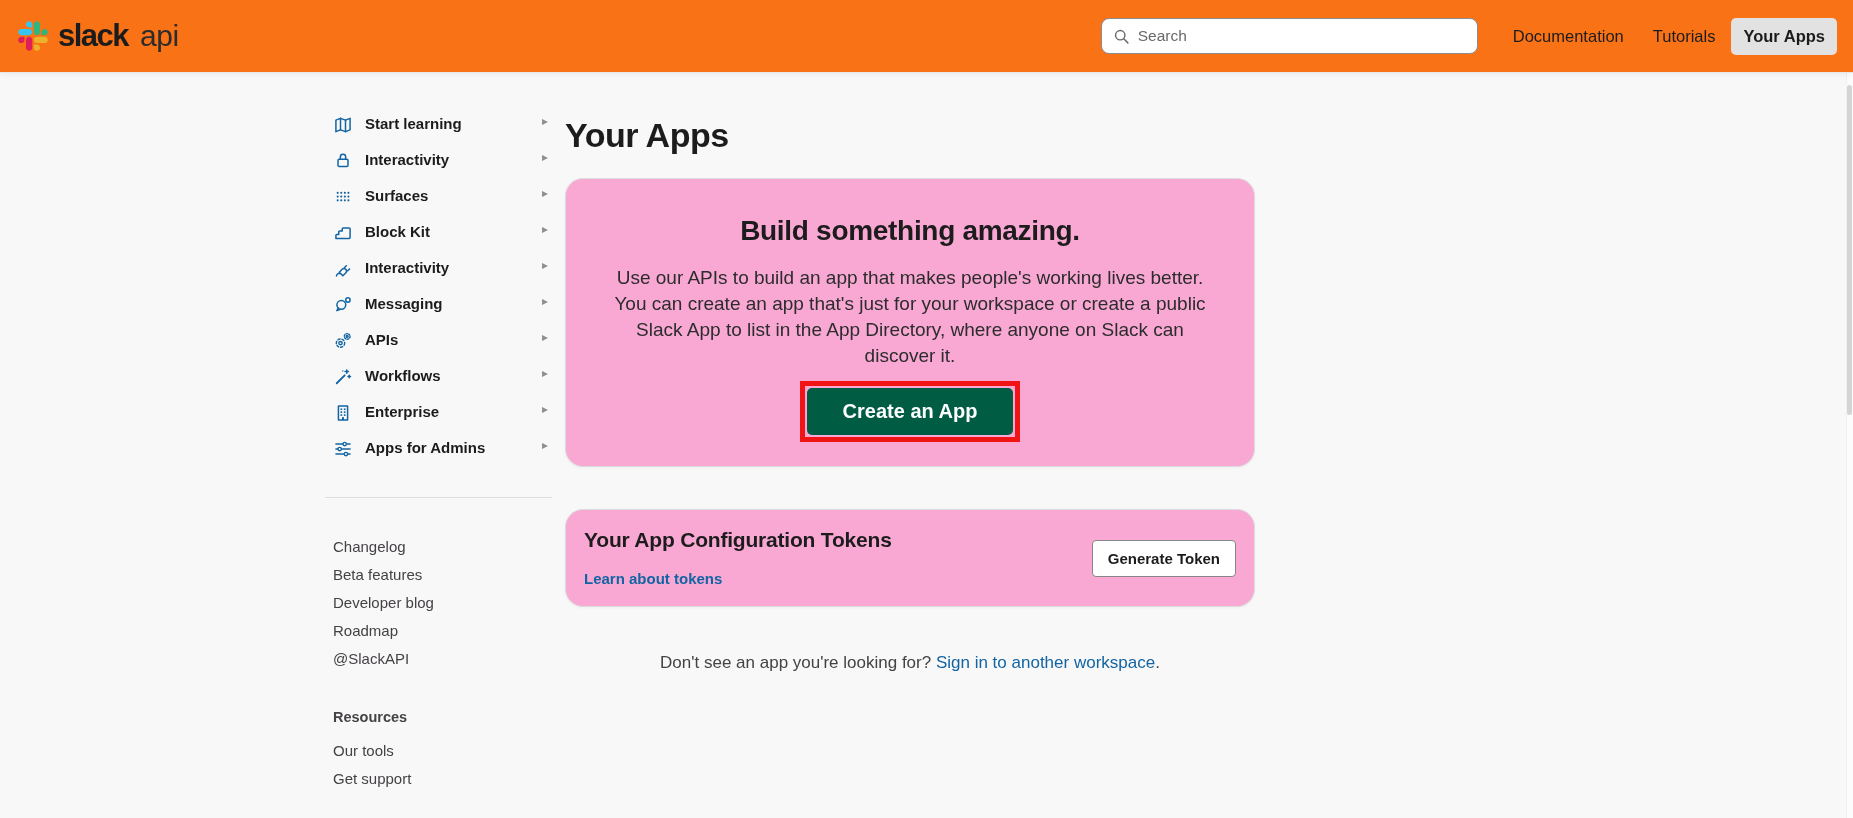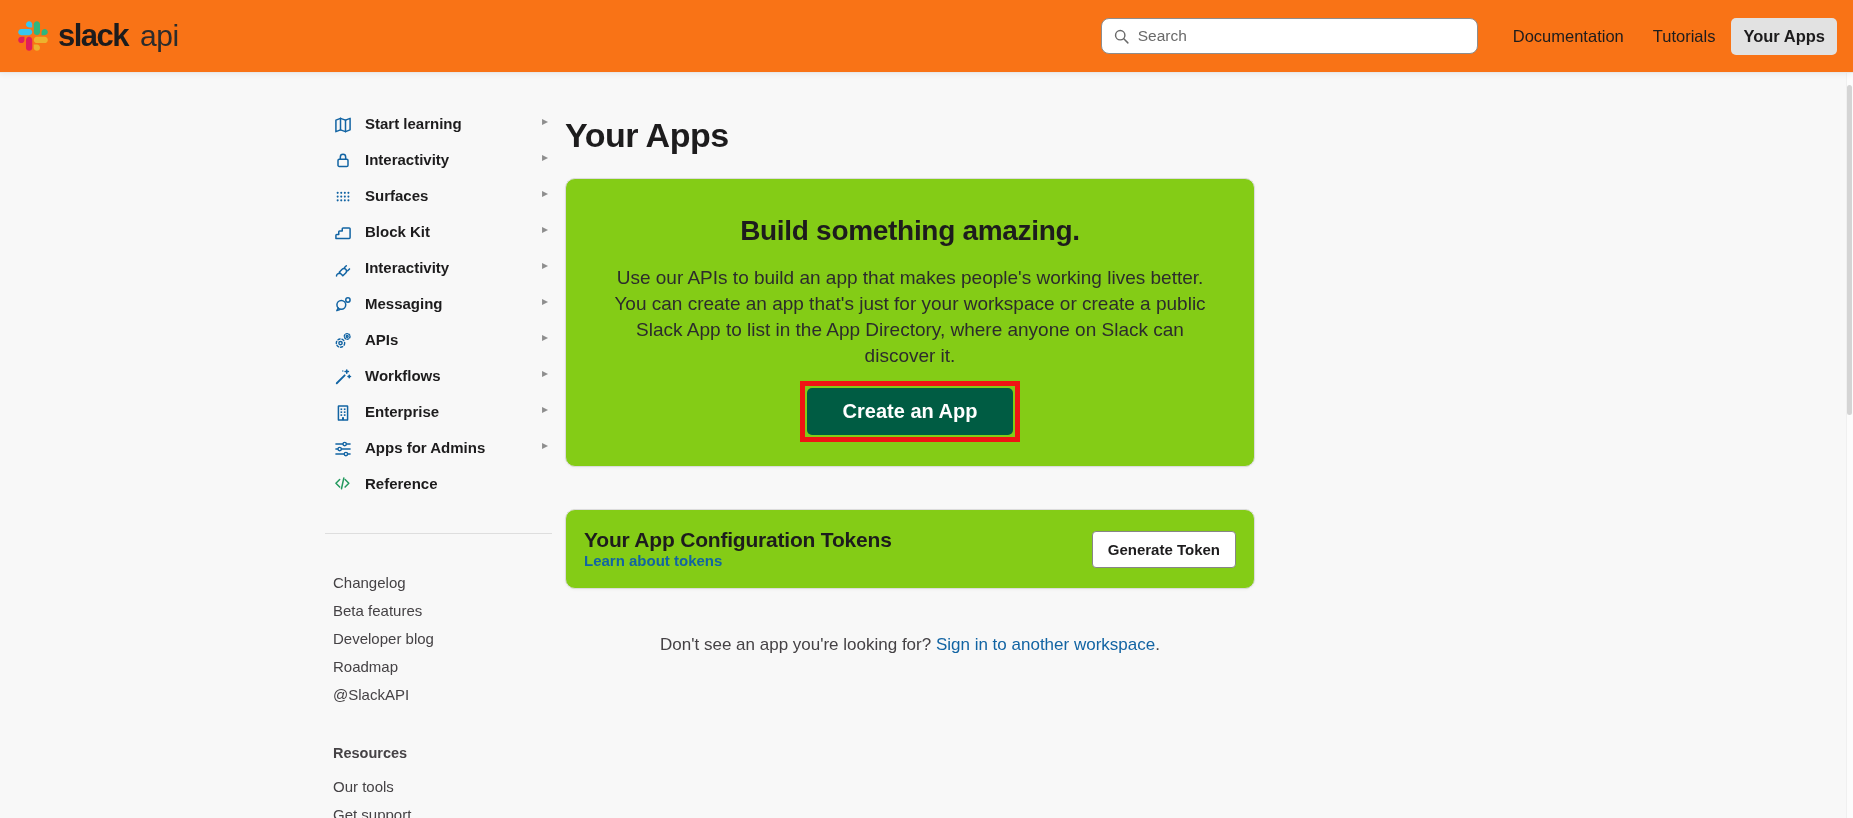--- a/index.html
+++ b/index.html
@@ -53,36 +53,36 @@
   .schev { margin-left:auto; color:#8e8e8e; font-size:12px; line-height:1; }
   .sdivider { border:none; border-top:1px solid #dedede; margin:22px 10px 0 0; }
   .slinks { margin:35px 0 0 8px; }
   .slink { font-size:15px; color:#454245; line-height:28px; cursor:pointer; }
   .sres-head { margin:36px 0 0 8px; font-size:14.5px; font-weight:700; color:#454245; }
   .sres-links { margin:12px 0 0 8px; }
   
   .main { width:690px; margin-left:3px; }
   .page-title { font-size:34px; font-weight:800; line-height:41px; margin-bottom:22px; letter-spacing:-0.5px; }
   .card {
-    background:#84cc16; border:1px solid #dcdcdc; border-radius:10px;
+    background:#f9a8d4; border:1px solid #dcdcdc; border-radius:18px;
     box-shadow:0 1px 3px rgba(0,0,0,.04);
   }
   .hero { padding:36px 40px 24px; text-align:center; }
   .hero h2 { font-size:28px; font-weight:800; margin-bottom:18px; letter-spacing:-0.3px; }
   .hero p { font-size:19px; line-height:26px; color:#2c2c2c; max-width:608px; margin:0 auto; }
   .btn-wrap { margin-top:12px; }
   .red-frame { display:inline-block; border:5px solid #f01414; padding:2px; }
   .green-btn {
     display:inline-block; background:#005c43; color:#fff; font-size:20px; font-weight:700;
     font-family:"Liberation Sans",sans-serif;
     padding:12px 36px; border:none; border-radius:5px; cursor:pointer;
   }
   .tokens { margin-top:42px; padding:18px; display:flex; align-items:center; }
   .tokens-left h3 { font-size:21px; font-weight:800; letter-spacing:-0.2px; }
-  .tokens-left a { display:inline-block; margin-top:0; font-size:15px; font-weight:700; color:#1264a3; text-decoration:none; cursor:pointer; }
+  .tokens-left a { display:inline-block; margin-top:18px; font-size:15px; font-weight:700; color:#1264a3; text-decoration:none; cursor:pointer; }
   .gen-btn {
     margin-left:auto; background:#fff; border:1px solid #868686; border-radius:4px;
     font-family:"Liberation Sans",sans-serif;
     font-size:15px; font-weight:700; color:#1d1c1d; padding:9px 15px; cursor:pointer;
   }
   .foot-note { margin-top:46px; text-align:center; font-size:17px; color:#454245; }
   .foot-note a { color:#1264a3; text-decoration:none; cursor:pointer; }
   
   .scrollbar-track { position:absolute; top:0; right:0; width:7px; height:818px; background:#fcfcfc; border-left:1px solid #f0f0f0; }
   .scrollbar-thumb { position:absolute; top:85px; right:1px; width:5px; height:330px; border-radius:3px; background:#d4d4d4; }
@@ -263,30 +263,20 @@
             <path d="M3.5 18h17"></path>
           <circle cx="14" cy="6" r="2" fill="#fff"></circle>
             <circle cx="8" cy="12" r="2" fill="#fff"></circle>
             <circle cx="15.5" cy="18" r="2" fill="#fff"></circle>
         </svg>
       </span>
       <span class="slabel">Apps for Admins</span>
       <span class="schev">▸</span>
     </div>
 
-    <div class="snav-item">
-      <span class="sicon">
-        <svg viewBox="0 0 24 24" fill="none" stroke="#23995e" stroke-width="1.8" stroke-linecap="round" stroke-linejoin="round">
-          <path d="M8 5.5L3.5 10 8 14.5"></path>
-            <path d="M14.5 5.5L19 10l-4.5 4.5"></path>
-            <path d="M13 3.5l-2.8 13"></path>
-        </svg>
-      </span>
-      <span class="slabel">Reference</span>
-    </div>
 
     <hr class="sdivider">
 
     <div class="slinks">
       <div class="slink">Changelog</div>
       <div class="slink">Beta features</div>
       <div class="slink">Developer blog</div>
       <div class="slink">Roadmap</div>
       <div class="slink">@SlackAPI</div>
     </div>

